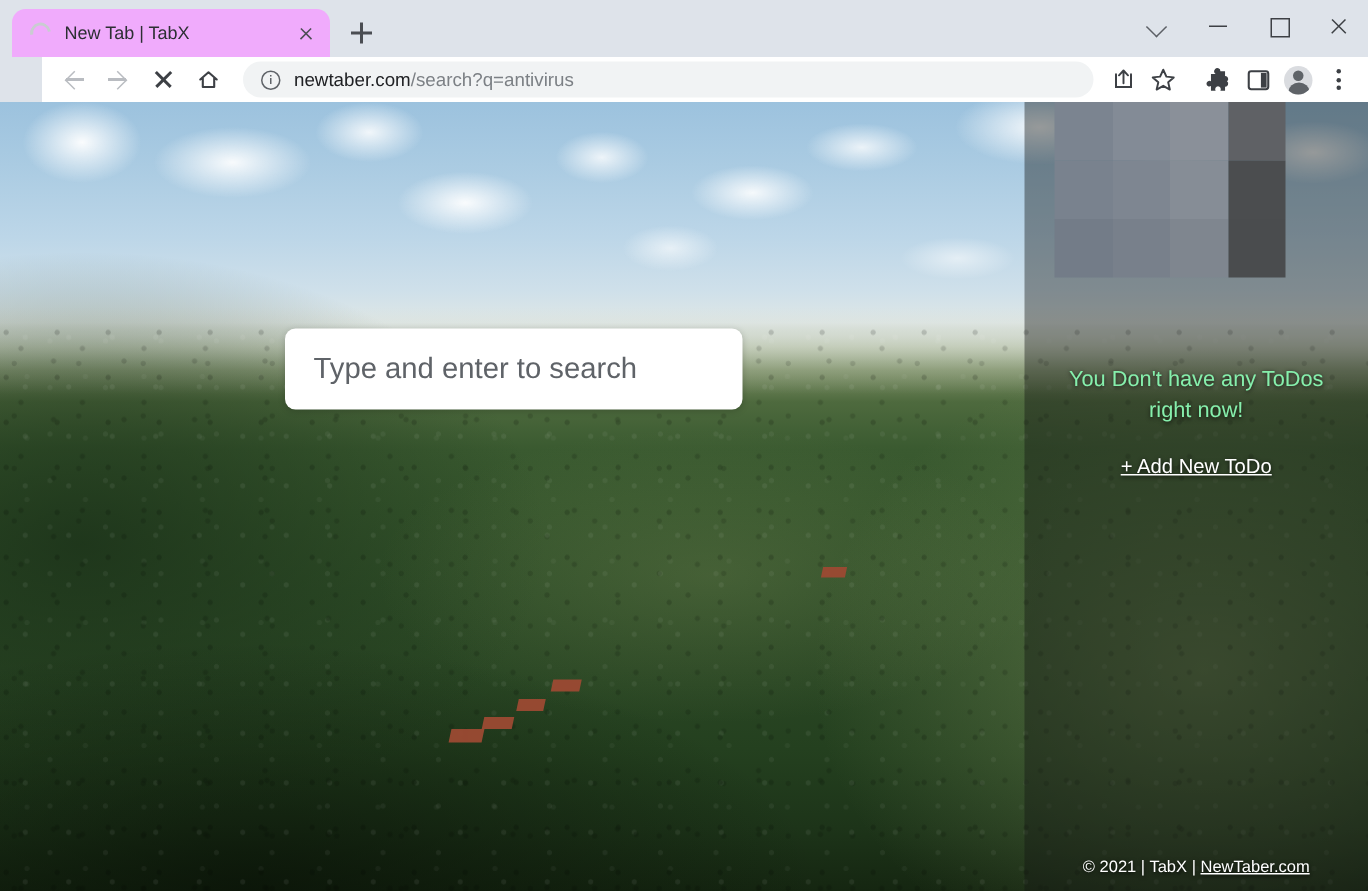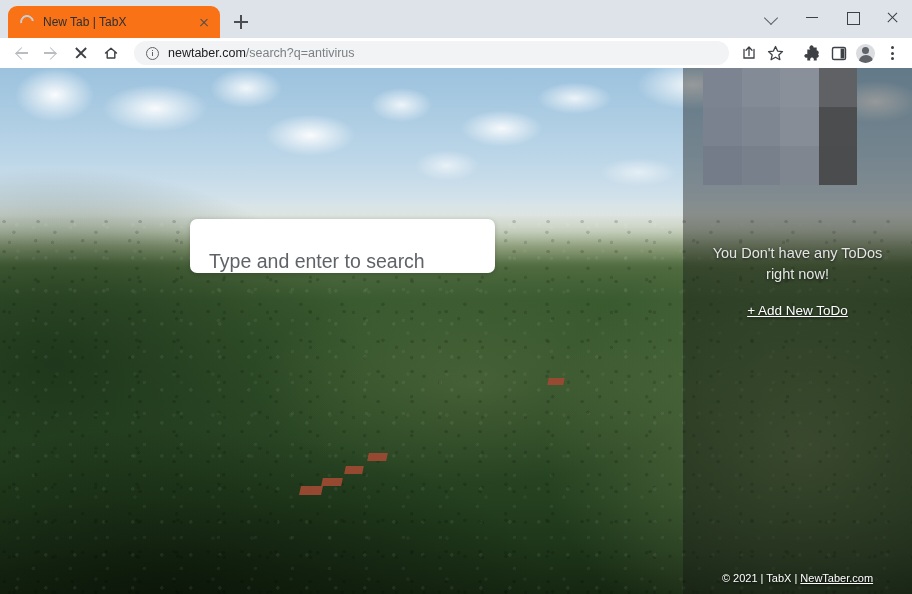--- a/index.html
+++ b/index.html
@@ -27,21 +27,21 @@
     display: flex;
     align-items: flex-end;
     padding-left: 8px;
     position: relative;
     flex: 0 0 38px;
   }
 
   .tab {
     width: 212px;
     height: 32px;
-    background: #f97316;
+    background: #f0abfc;
     border-radius: 9px 9px 0 0;
     display: flex;
     align-items: center;
     padding: 0 6px 0 12px;
     position: relative;
   }
 
   .tab-spinner {
     width: 14px; height: 14px;
     flex: 0 0 14px;
@@ -139,20 +139,21 @@
 
   
   .toolbar {
     height: 30px;
     flex: 0 0 30px;
     background: #ffffff;
     display: flex;
     align-items: center;
     padding: 0 6px;
     position: relative;
+    margin-left: 28px;
   }
 
   .nav-btn {
     width: 30px; height: 26px;
     position: relative;
     flex: 0 0 30px;
   }
 
   .ico-arrow-left::before {
     content: "";
@@ -377,21 +378,21 @@
   
   .search-box {
     position: absolute;
     left: 190px;
     top: 151px;
     width: 305px;
     height: 54px;
     background: #ffffff;
     border-radius: 7px;
     display: flex;
-    align-items: flex-end;
+    align-items: center;
     padding: 0 19px;
     box-shadow: 0 1px 5px rgba(0,0,0,0.18);
   }
   .search-input {
     border: none;
     outline: none;
     background: transparent;
     width: 100%;
     font-family: "Liberation Sans", sans-serif;
     font-size: 19.5px;
@@ -422,21 +423,21 @@
   .todo-panel {
     position: absolute;
     left: 0; right: 0;
     top: 175px;
     text-align: center;
     padding: 0 18px;
   }
   .todo-empty {
     font-size: 14.5px;
     line-height: 1.45;
-    color: #e5e5e5;
+    color: #86efac;
     text-shadow: 0 1px 3px rgba(0,0,0,0.7);
   }
   .todo-add {
     display: inline-block;
     margin-top: 18px;
     font-size: 13.5px;
     color: #ffffff;
     text-shadow: 0 1px 3px rgba(0,0,0,0.75);
   }
 

